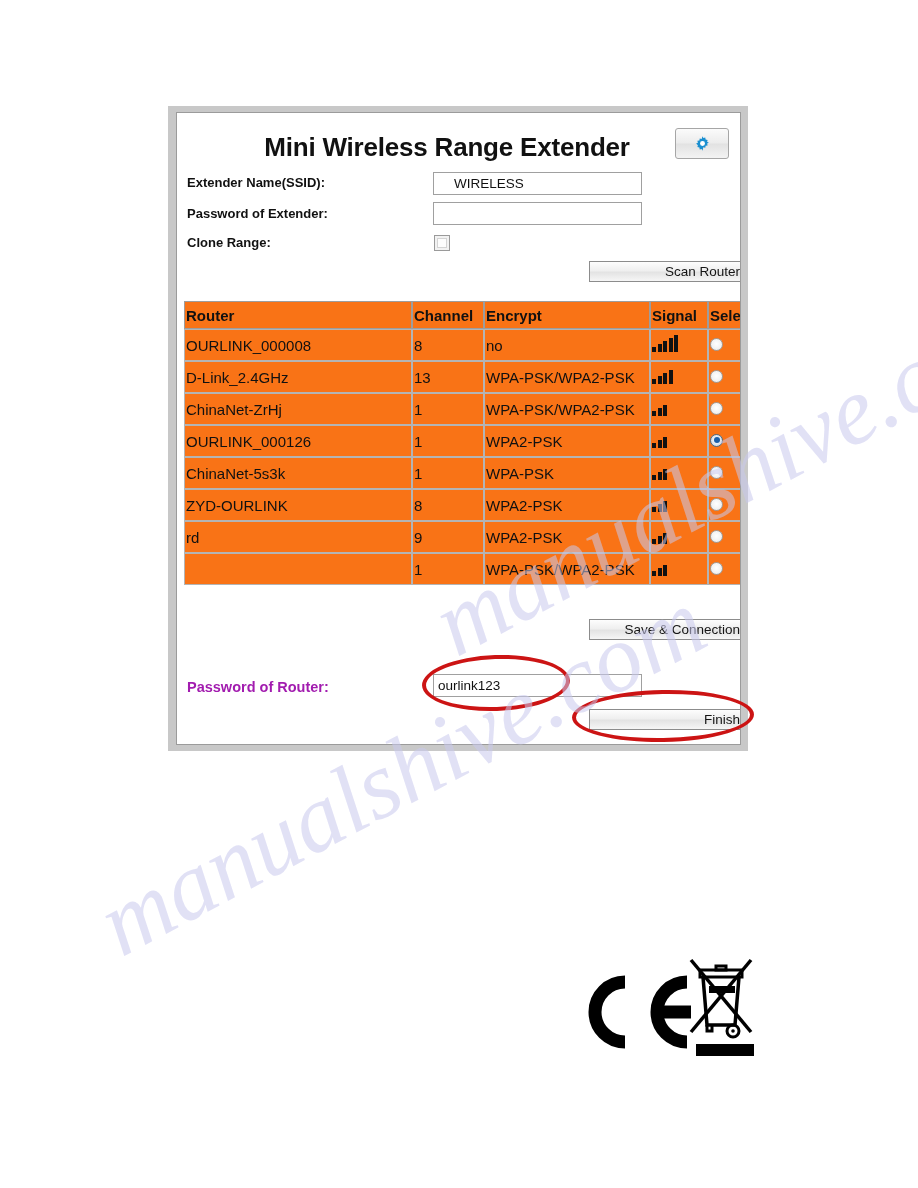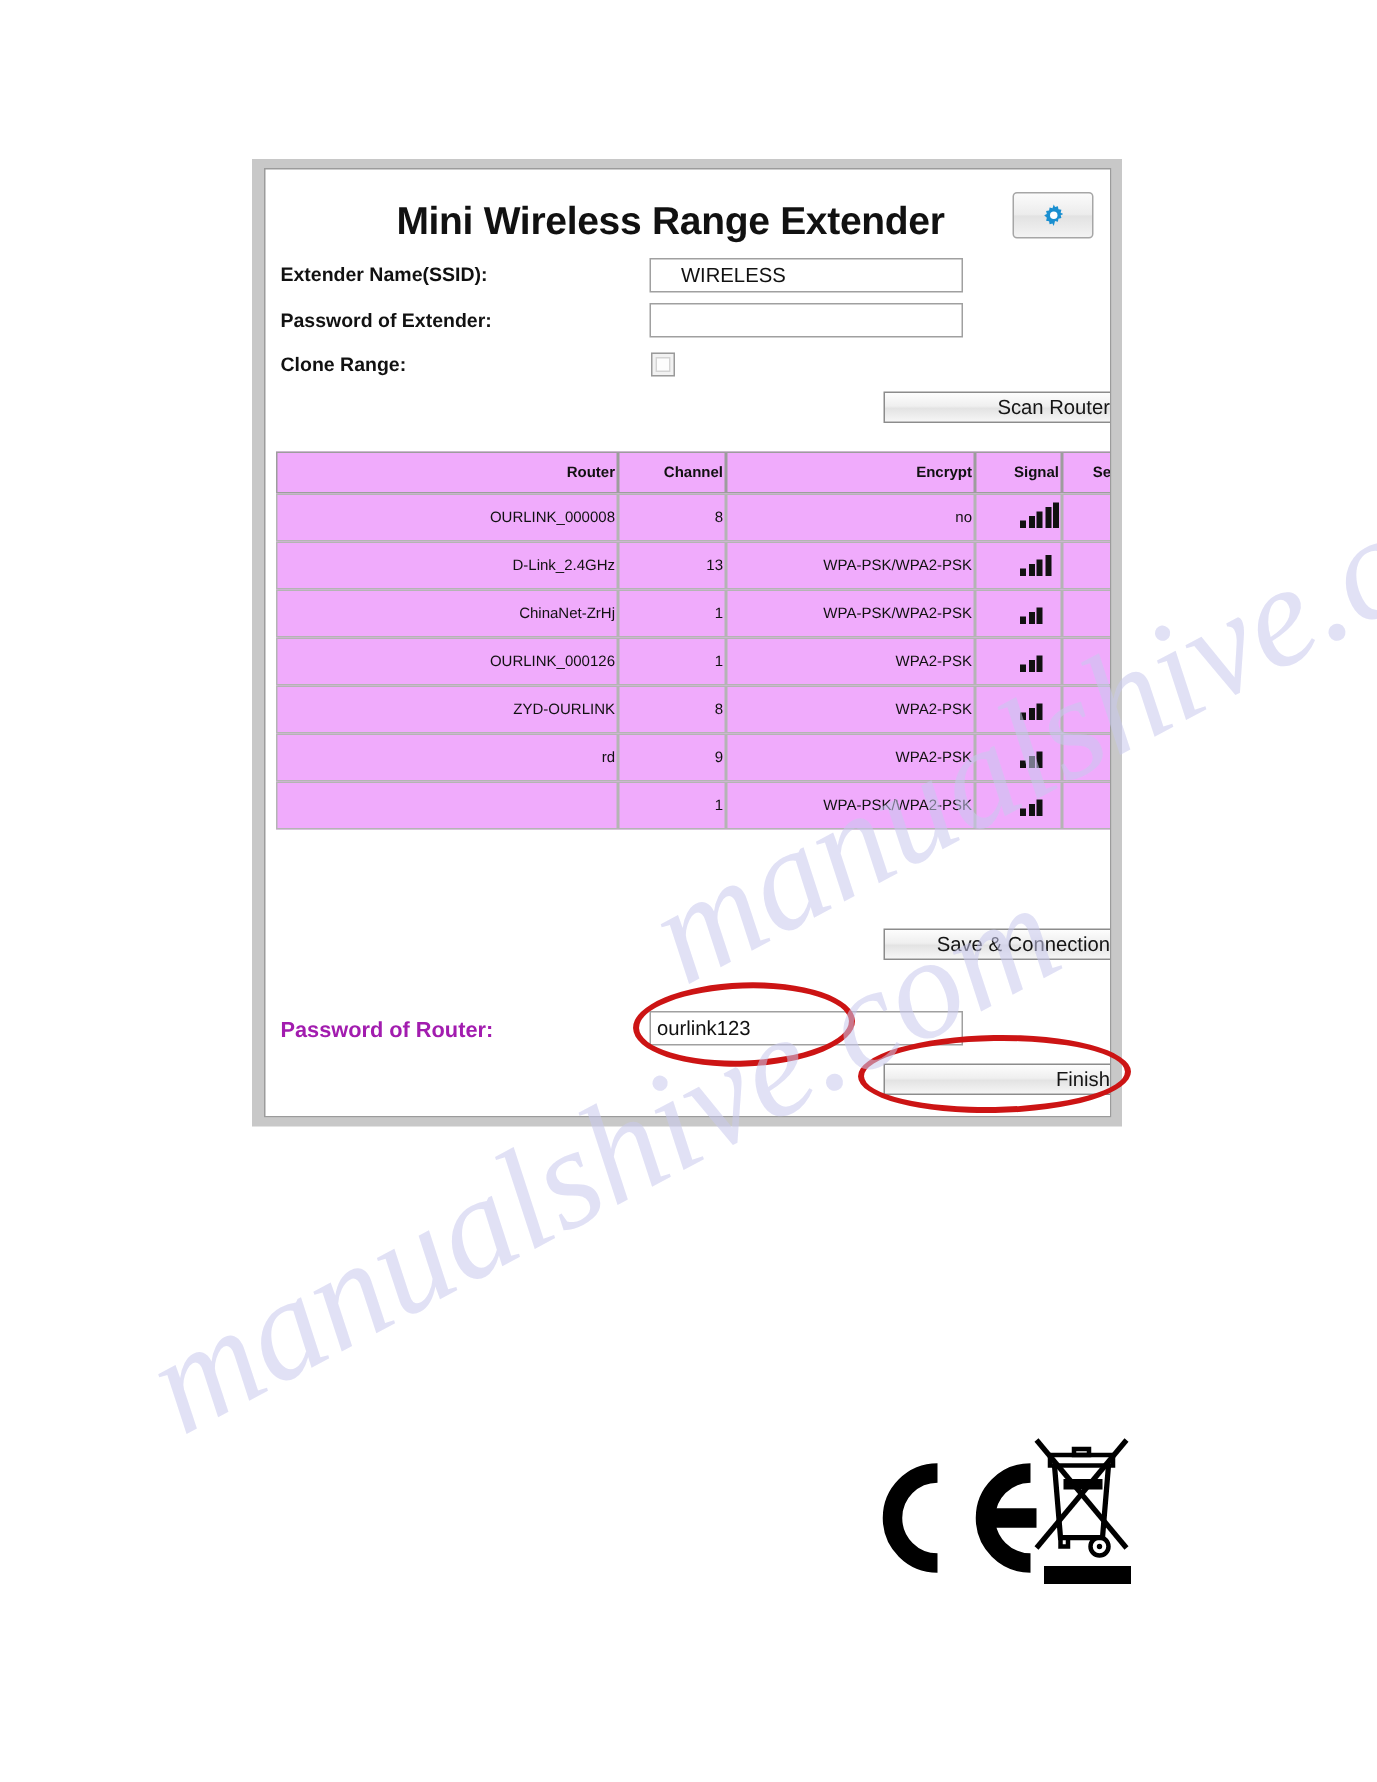--- a/index.html
+++ b/index.html
@@ -163,25 +163,25 @@
     left: 7px;
     top: 188px;
     width: 558px;
     border-collapse: separate;
     border-spacing: 0;
     table-layout: fixed;
   }
   .tbl td {
     border: 1px solid #b4b4b4;
     height: 28px;
-    font-size: 10px;
+    font-size: 15px;
     color: #111;
-    text-align: right;
+    text-align: left;
     vertical-align: middle;
-    background: #f0abfc;
+    background: #f97316;
     overflow: hidden;
     white-space: nowrap;
   }
   .tbl tr.head td {
     font-weight: bold;
     height: 24px;
     border-color: #9d9d9d;
   }
   .c-router  { width: 224px; }
   .c-chan    { width: 68px;  }
@@ -362,20 +362,33 @@
             <td class="c-chan">1</td>
             <td class="c-enc">WPA2-PSK</td>
             <td class="c-sig"><span class="bars">
                 <b class="b1"></b>
                 <b class="b2"></b>
                 <b class="b3"></b>
                 <b class="b4 off"></b>
                 <b class="b5 off"></b>
               </span></td>
             <td class="c-sel"><span class="radio on"></span></td>
+          </tr>
+          <tr>
+            <td class="c-router">ChinaNet-5s3k</td>
+            <td class="c-chan">1</td>
+            <td class="c-enc">WPA-PSK</td>
+            <td class="c-sig"><span class="bars">
+                <b class="b1"></b>
+                <b class="b2"></b>
+                <b class="b3"></b>
+                <b class="b4 off"></b>
+                <b class="b5 off"></b>
+              </span></td>
+            <td class="c-sel"><span class="radio"></span></td>
           </tr>
           <tr>
             <td class="c-router">ZYD-OURLINK</td>
             <td class="c-chan">8</td>
             <td class="c-enc">WPA2-PSK</td>
             <td class="c-sig"><span class="bars">
                 <b class="b1"></b>
                 <b class="b2"></b>
                 <b class="b3"></b>
                 <b class="b4 off"></b>

